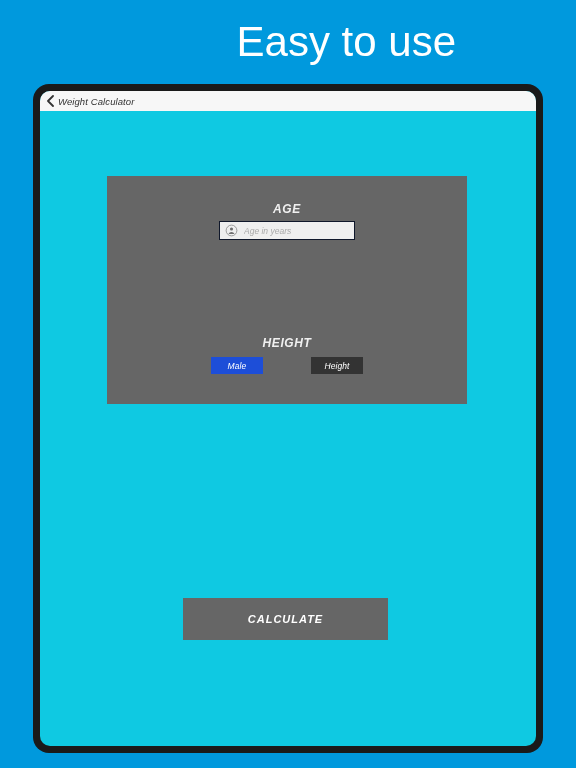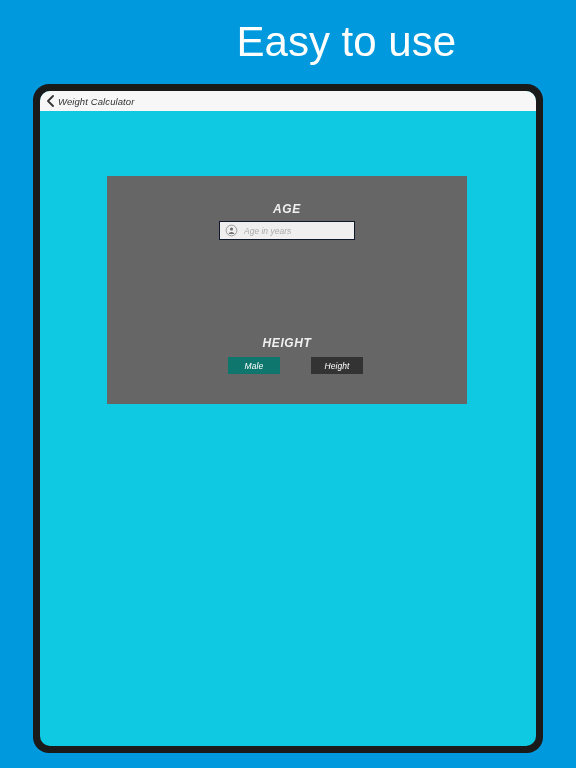--- a/index.html
+++ b/index.html
@@ -145,21 +145,21 @@
     height: 17px;
     display: flex;
     align-items: center;
     justify-content: center;
     font-size: 8.5px;
     color: #ffffff;
     letter-spacing: 0.1px;
     cursor: pointer;
     user-select: none;
   }
-  .gender-btn.selected { background: #0f766e; margin-left: 17px; }
+  .gender-btn.selected { background: #1d4ed8; }
   .gender-btn.unselected { background: #333333; }
 
   
   .calculate-btn {
     position: absolute;
     left: 143px;
     top: 507px;
     width: 205px;
     height: 42px;
     background: #666666;
@@ -210,15 +210,18 @@
       <div class="field-group grp-gender">
         <div class="field-label">HEIGHT</div>
         <div class="gender-row">
           <div class="gender-btn selected">Male</div>
           <div class="gender-btn unselected">Height</div>
         </div>
       </div>
 
     </div>
 
+    <div class="calculate-btn">
+      <span class="calculate-label">CALCULATE</span>
+    </div>
 
   </div>
 </div>
 
 </body></html>

